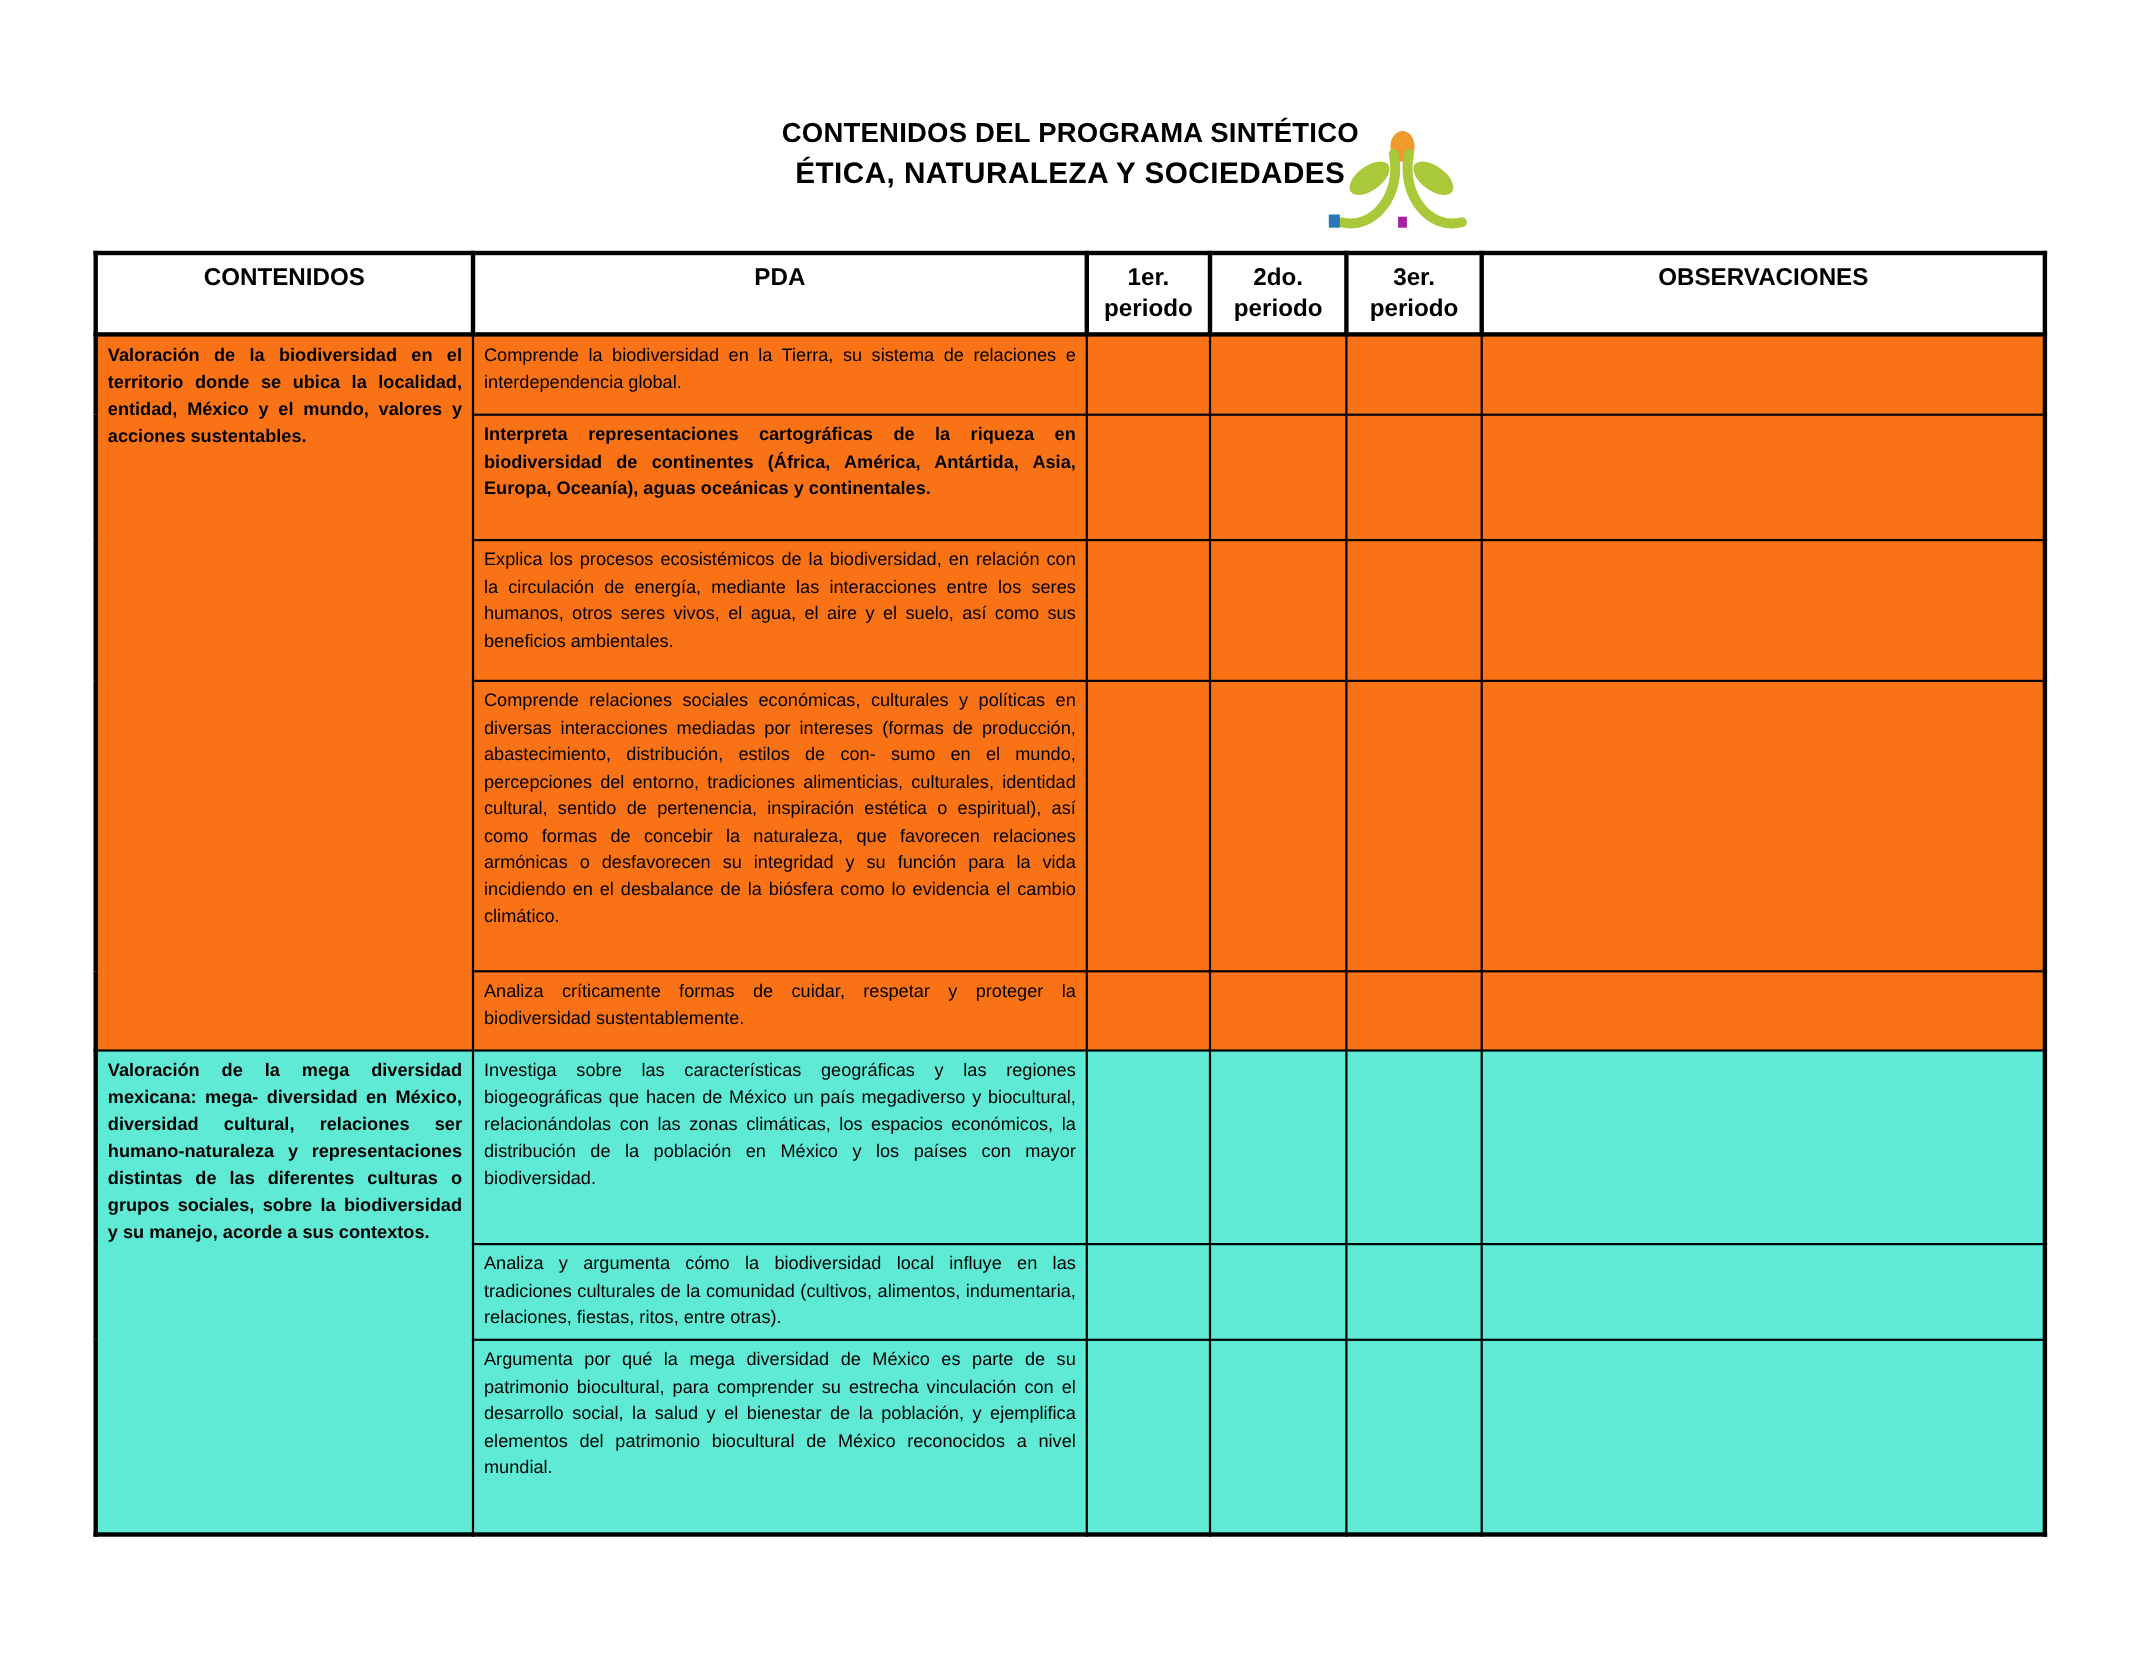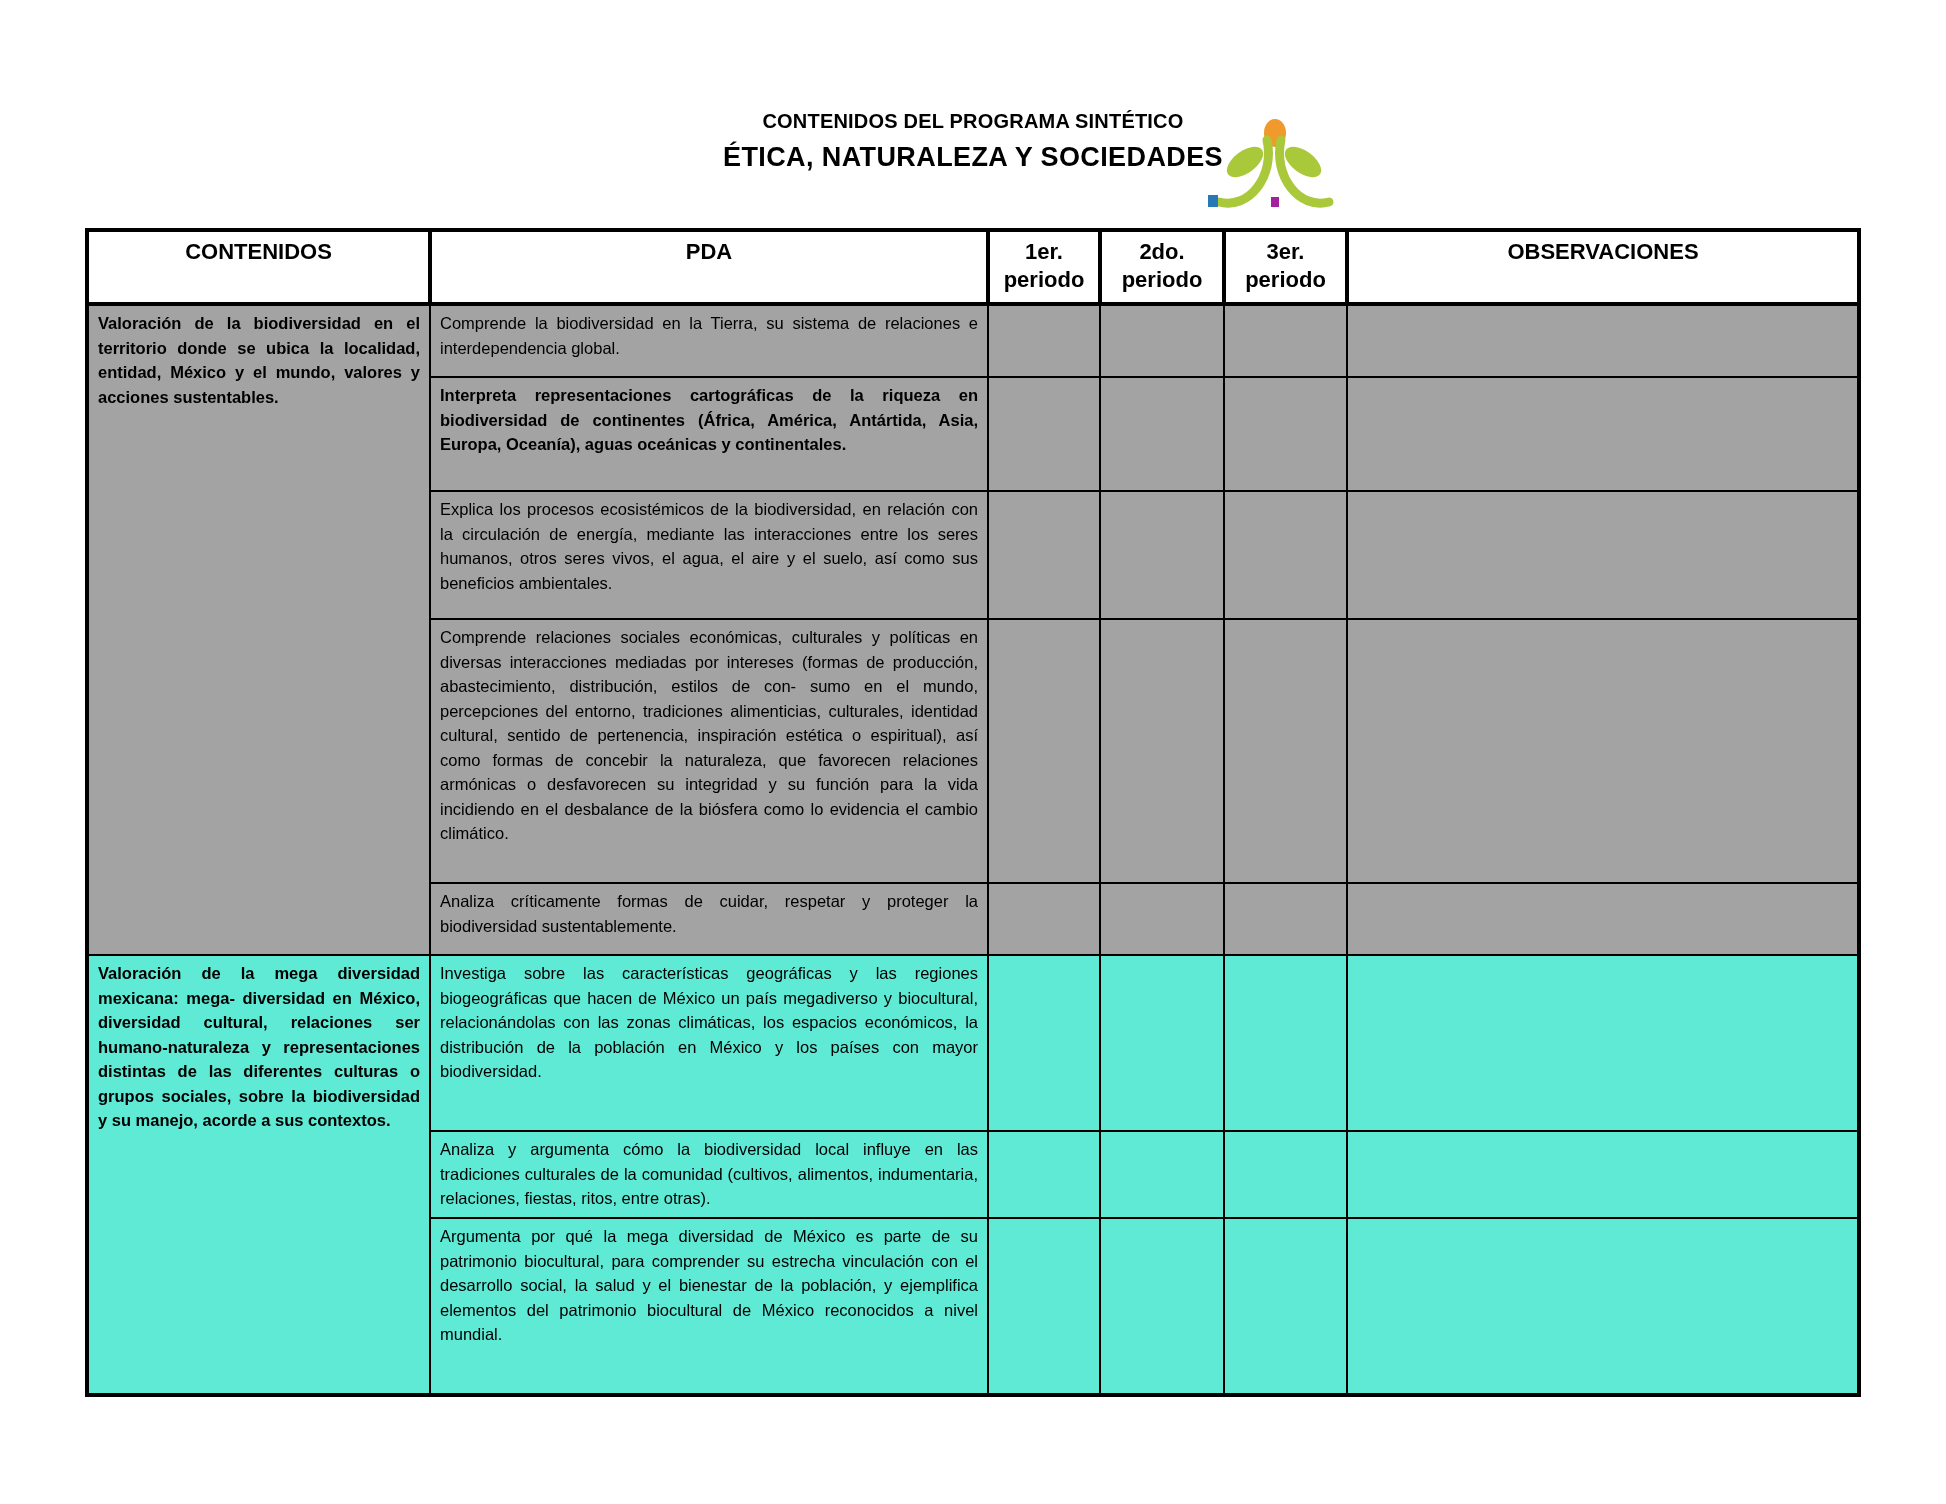--- a/index.html
+++ b/index.html
@@ -15,21 +15,21 @@
   .title-block {
     position:absolute;
     top:104px;
     left:0;
     width:1946px;
     text-align:center;
     font-weight:bold;
     color:#000000;
   }
   .title-line1, .title-line2 {
-    font-size:20px;
+    font-size:25px;
     line-height:34px;
     letter-spacing:0.2px;
   }
   .title-line3 {
     font-size:27px;
     line-height:38px;
     color:#000000;
     letter-spacing:0.4px;
   }
   .logo {
@@ -60,21 +60,21 @@
     color:#000000;
   }
   table.contents td {
     border:2px solid #000000;
     vertical-align:top;
     padding:5px 9px 4px 9px;
     font-size:16.5px;
     line-height:24.5px;
     text-align:justify;
     color:#000000;
-    background:#a3a3a3;
+    background:#f97316;
   }
   table.contents td.contenido { font-weight:bold; }
   table.contents td.sec2 { background:#5eead4; }
   tr.r1 { height:73px; }
   tr.r2 { height:114px;font-weight:bold; }
   tr.r3 { height:128px; }
   tr.r4 { height:264px; }
   tr.r5 { height:72px; }
   tr.r6 { height:176px; }
   tr.r7 { height:87px; }

